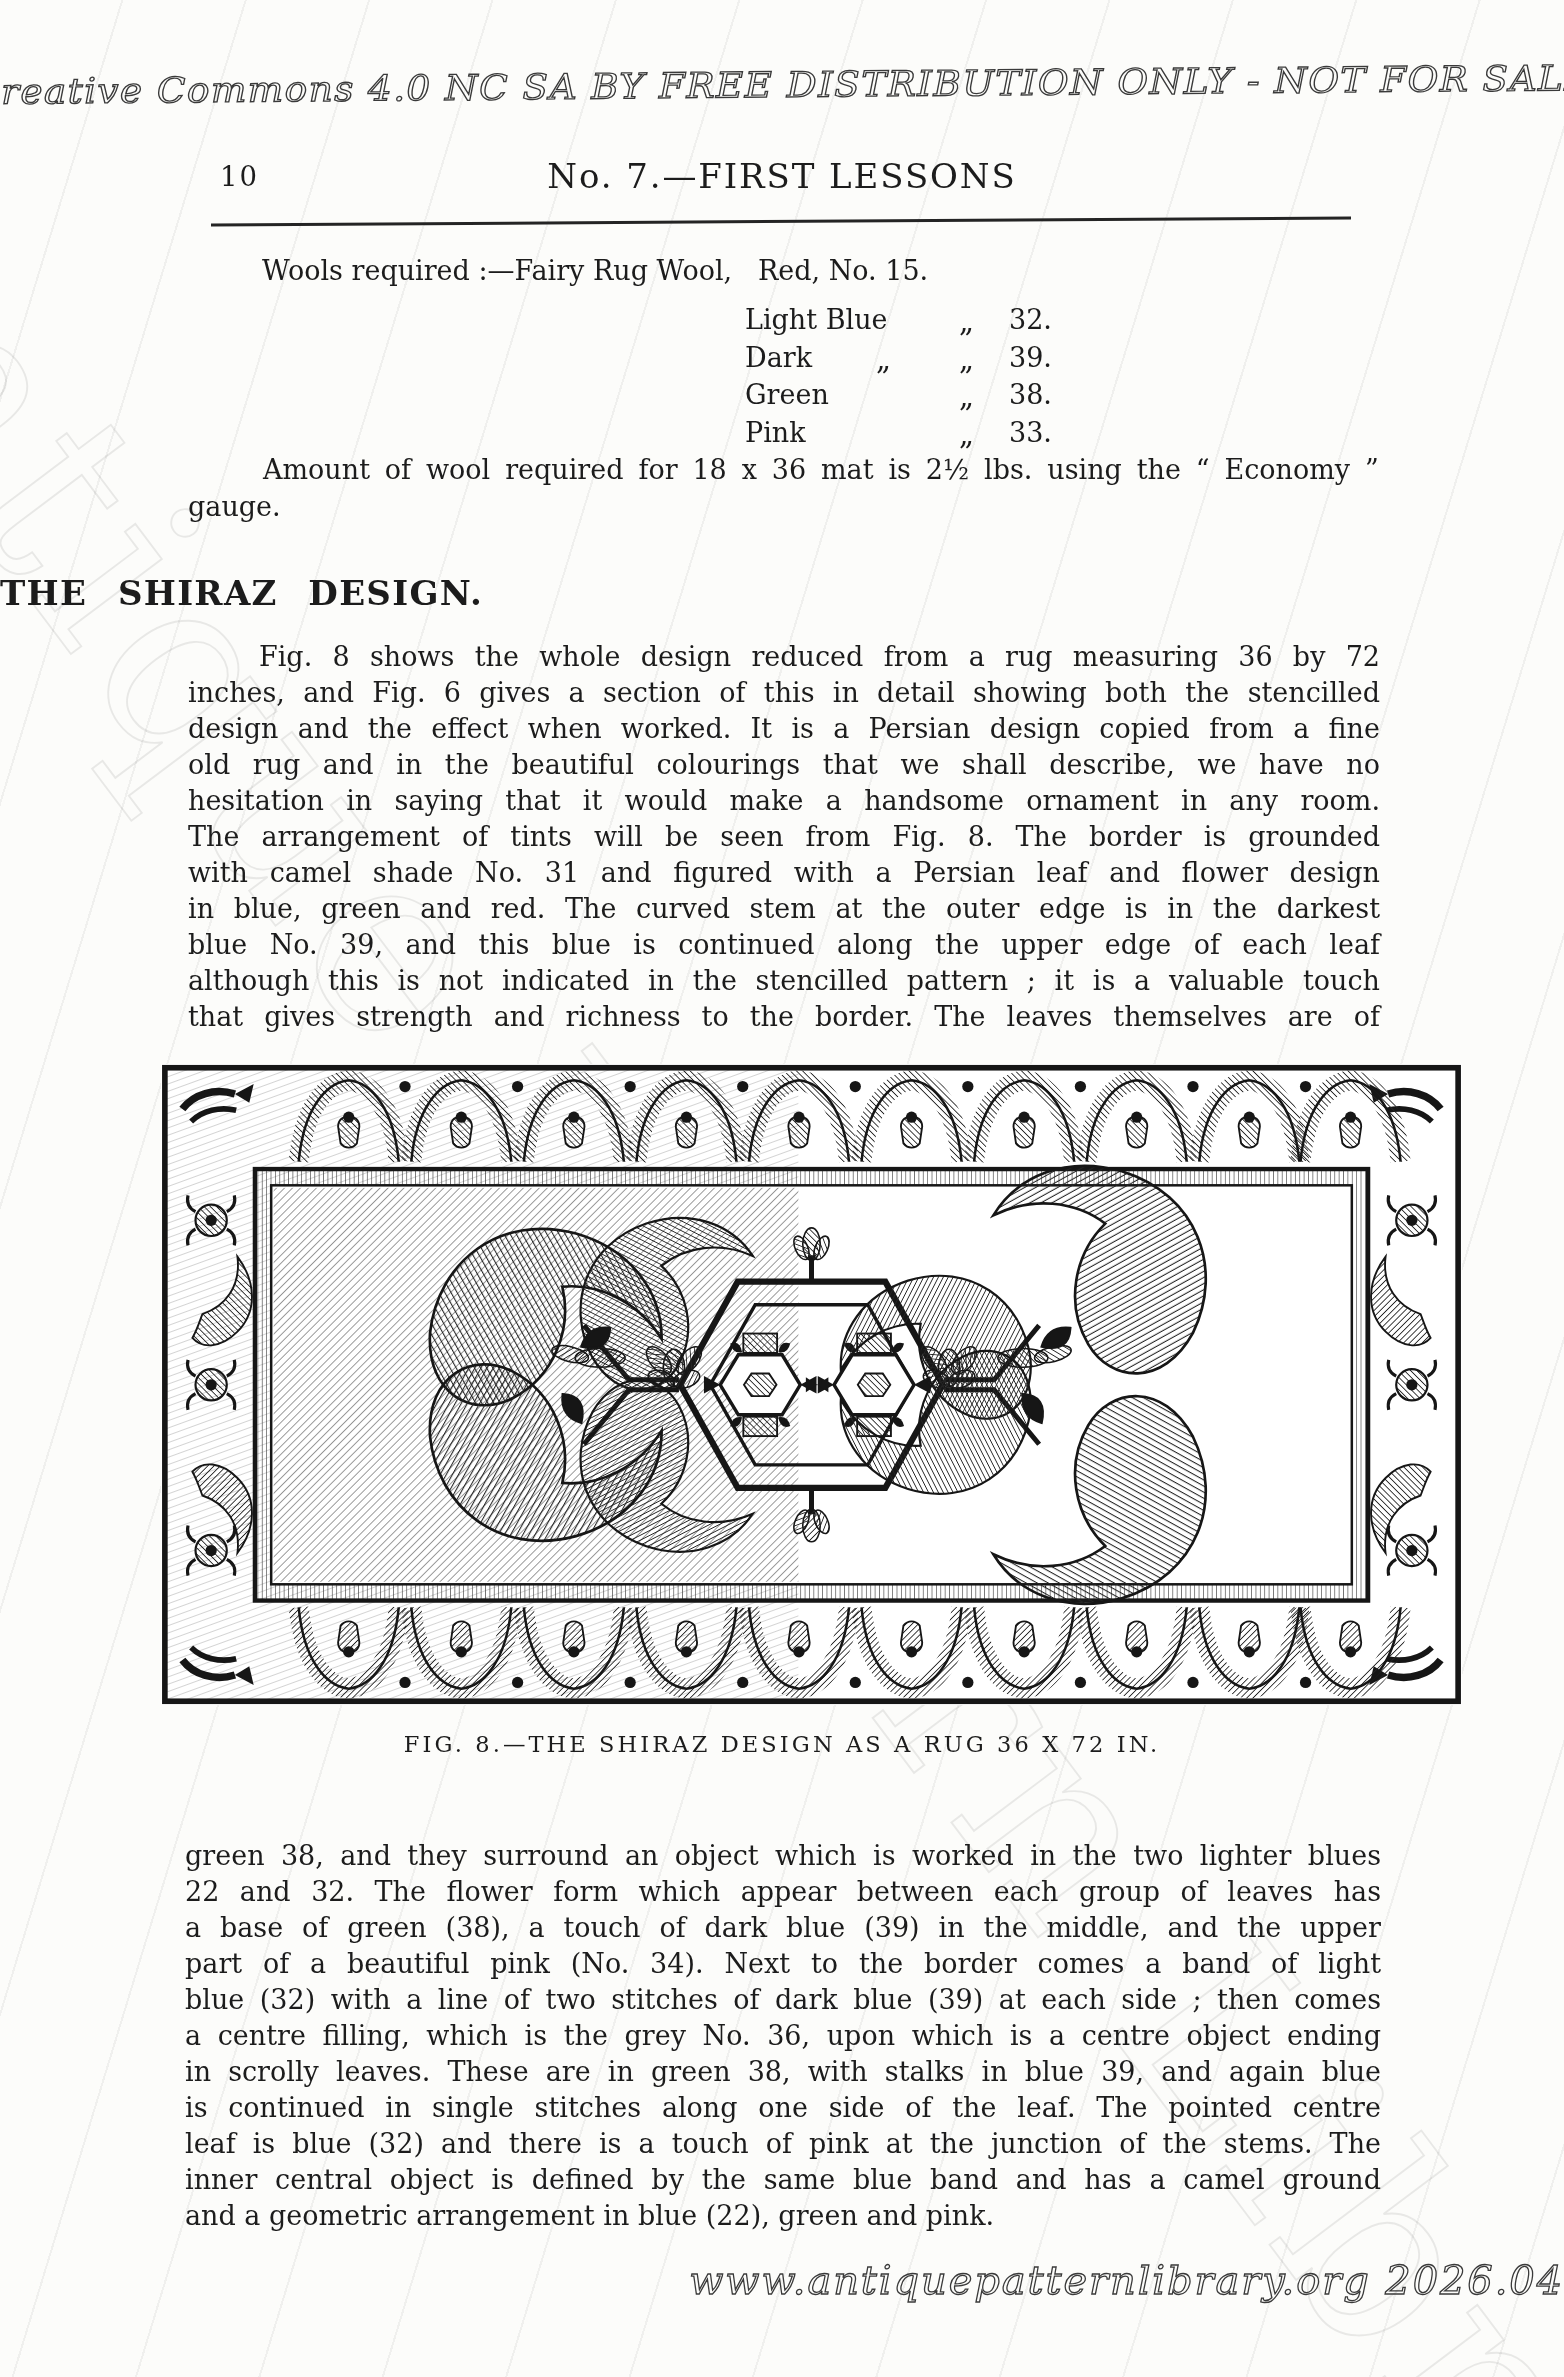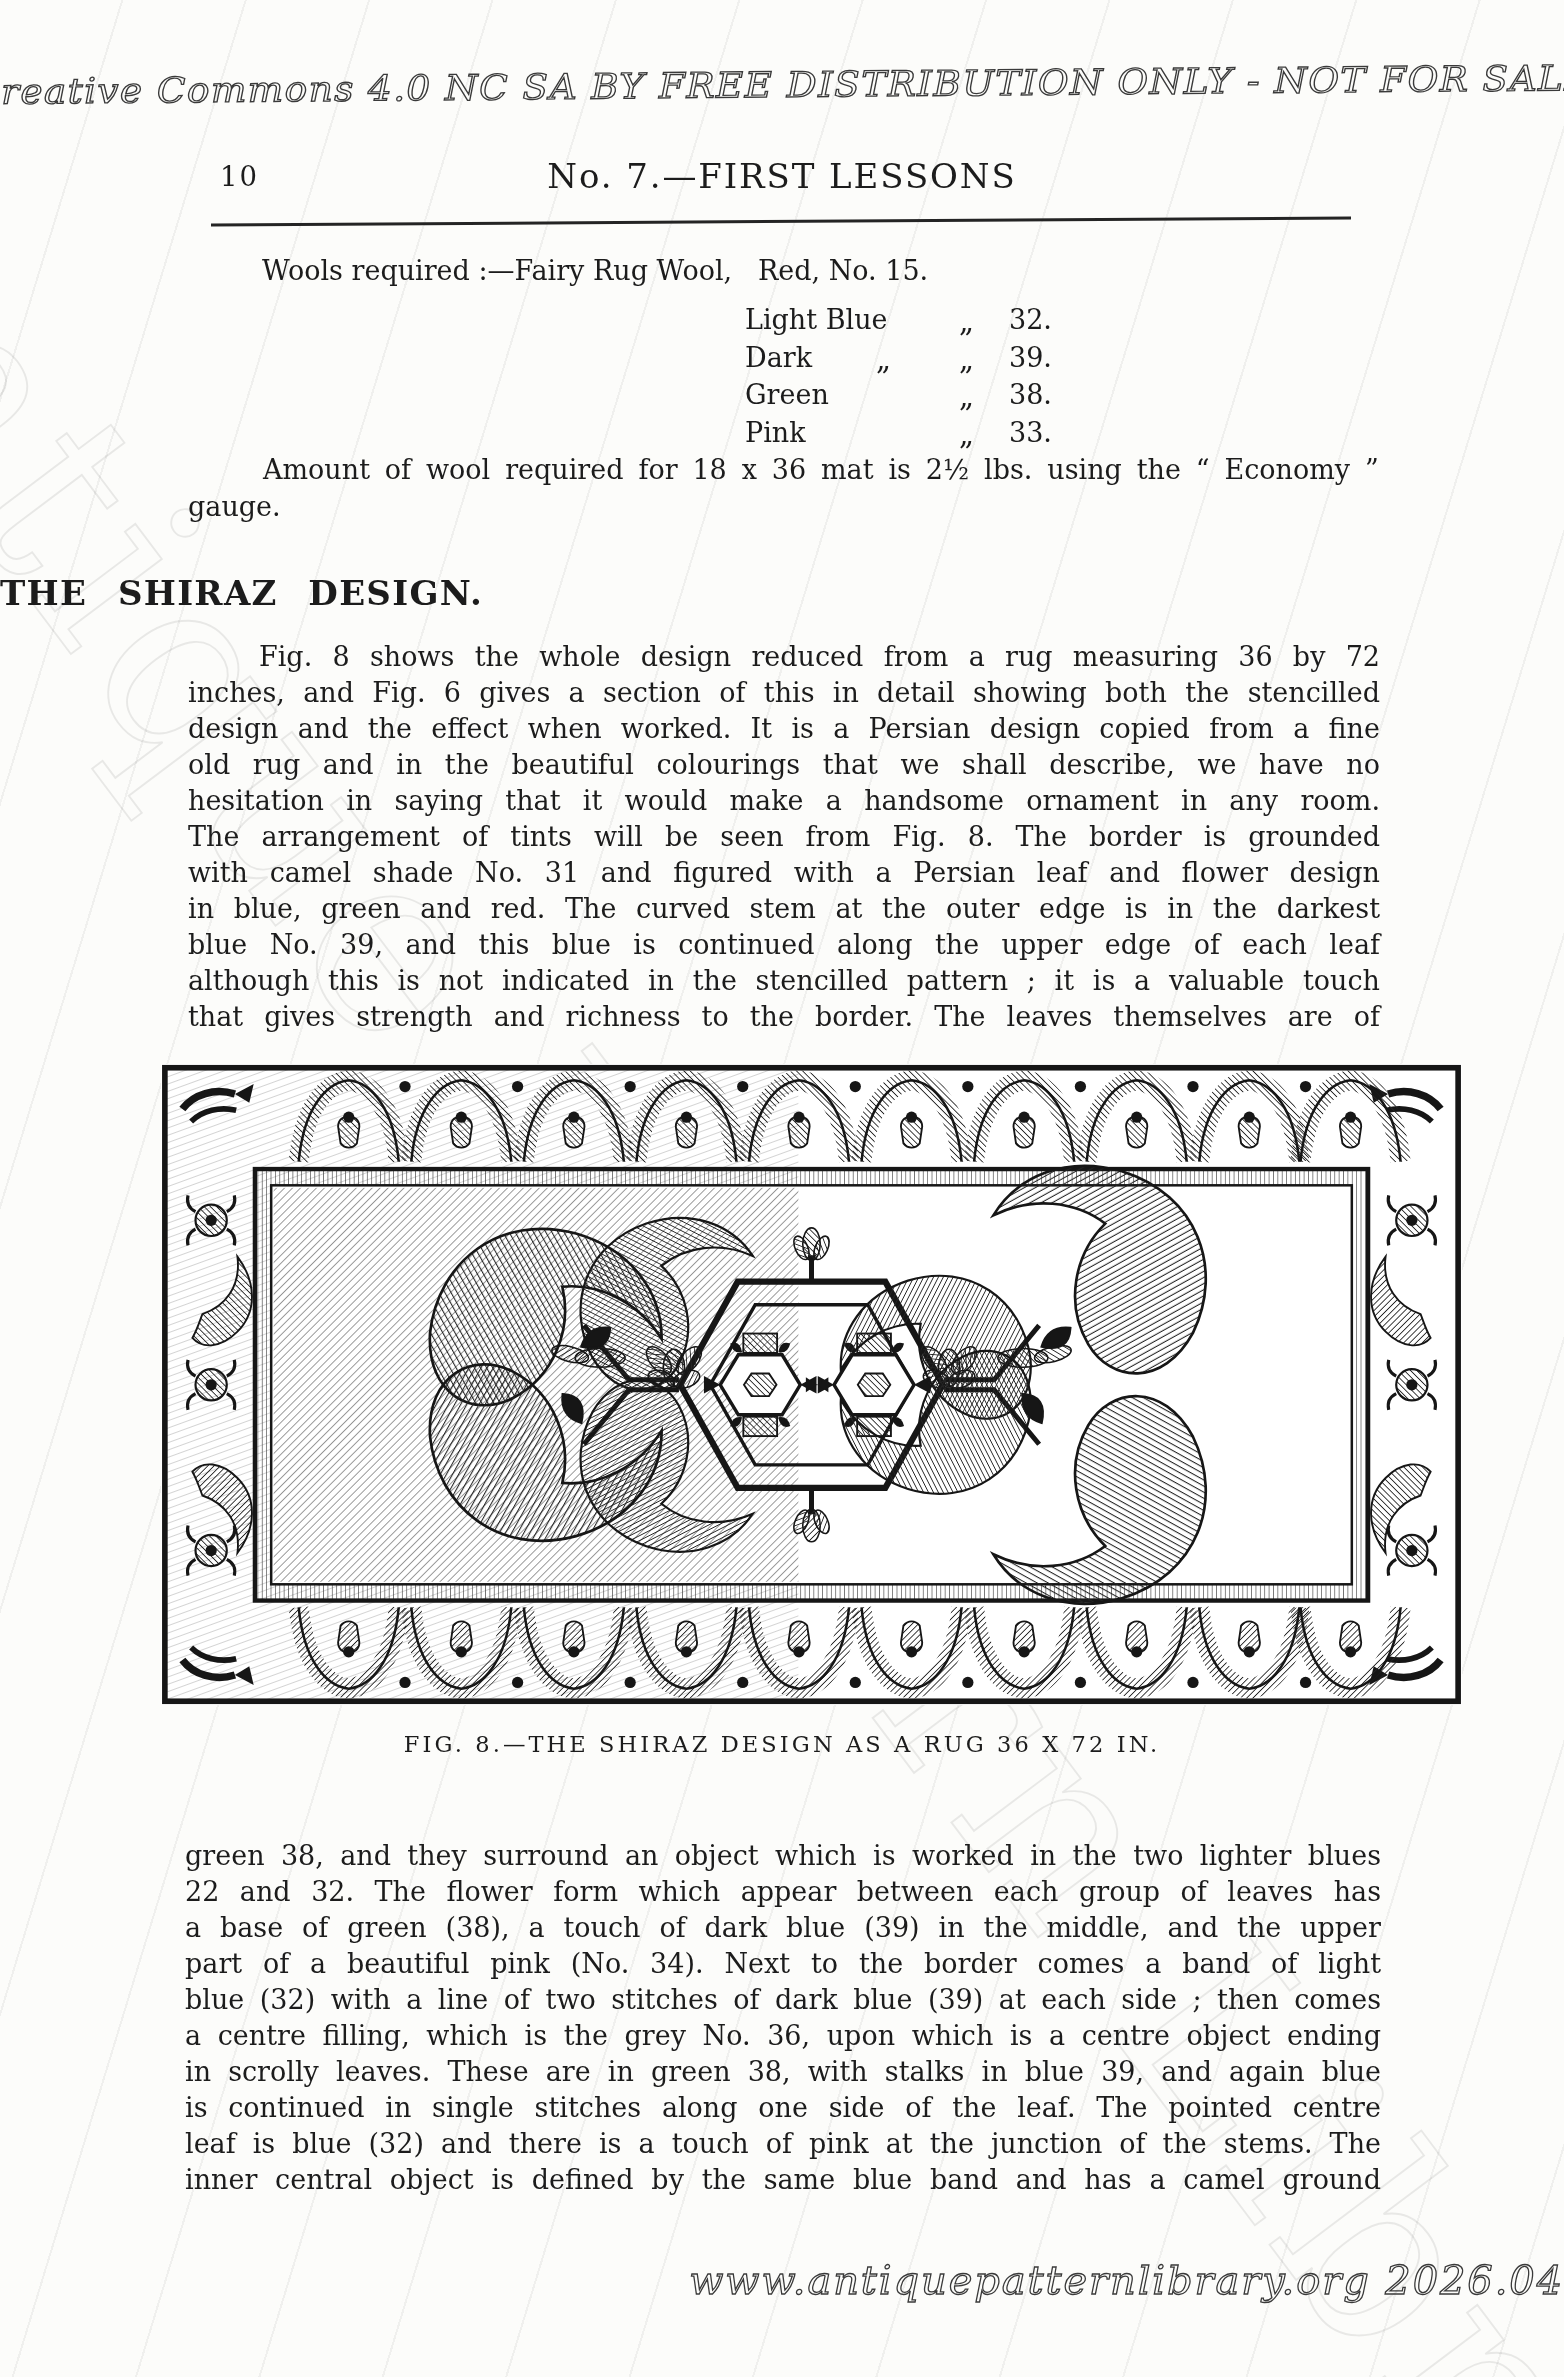--- a/index.html
+++ b/index.html
@@ -299,16 +299,17 @@
   <div class="jline">green 38, and they surround an object which is worked in the two lighter blues</div>
   <div class="jline">22 and 32.  The flower form which appear between each group of leaves has</div>
   <div class="jline">a base of green (38), a touch of dark blue (39) in the middle, and the upper</div>
   <div class="jline">part of a beautiful pink (No. 34).  Next to the border comes a band of light</div>
   <div class="jline">blue (32) with a line of two stitches of dark blue (39) at each side ;  then comes</div>
   <div class="jline">a centre filling, which is the grey No. 36, upon which is a centre object ending</div>
   <div class="jline">in scrolly leaves.  These are in green 38, with stalks in blue 39, and again blue</div>
   <div class="jline">is continued in single stitches along one side of the leaf.  The pointed centre</div>
   <div class="jline">leaf is blue (32) and there is a touch of pink at the junction of the stems.  The</div>
   <div class="jline">inner central object is defined by the same blue band and has a camel ground</div>
+  <div class="jline lastline">and a geometric arrangement in blue (22), green and pink.</div>
 </div>
 
 <div class="wm-bottom outline">www.antiquepatternlibrary.org  2026.04</div>
 
 
 </body></html>

